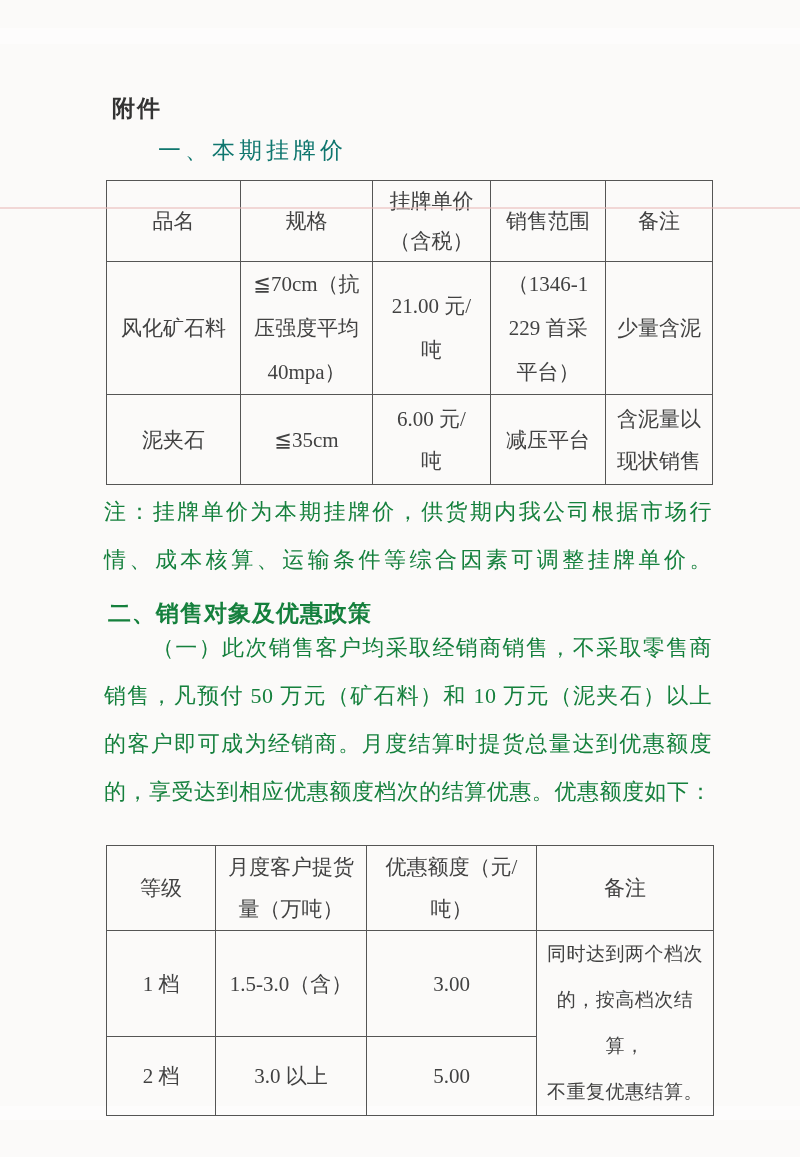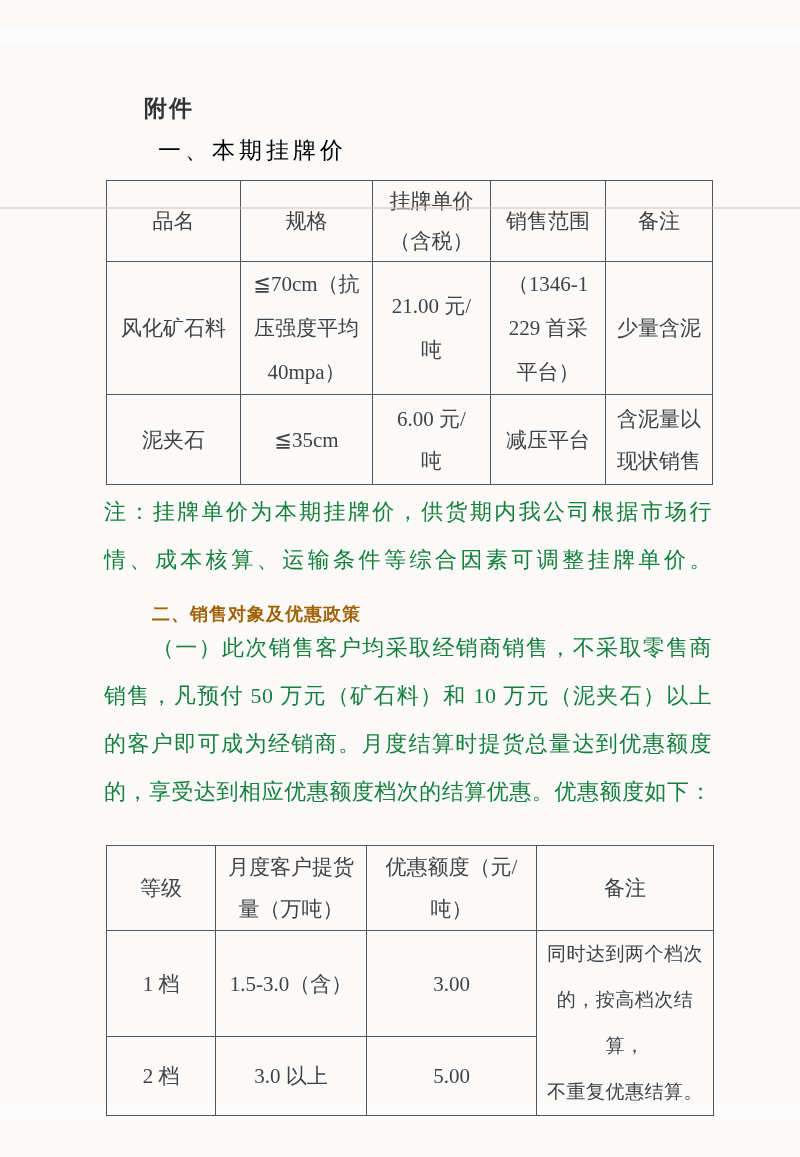--- a/index.html
+++ b/index.html
@@ -25,29 +25,28 @@
   }
   .artifact-line{
     position:absolute;left:0;top:207px;width:800px;height:2px;
     background:var(--artifact_pink,#e9baba);
     opacity:.55;z-index:3;pointer-events:none;
   }
   .attach{
     position:absolute;left:112px;top:85px;
     font-size:23px;font-weight:700;line-height:48px;color:#333;
     letter-spacing:2px;
-    margin-left:32px;
   }
   .h1{
     position:absolute;left:158px;top:127px;
-    font-size:23px;line-height:48px;letter-spacing:4px;color:#000000;
+    font-size:23px;line-height:48px;letter-spacing:4px;color:#0f766e;
   }
   .h2{
     position:absolute;left:108px;top:590px;
-    font-size:18px;font-weight:700;line-height:48px;letter-spacing:1px;color:#a16207;margin-left:44px;
+    font-size:23px;font-weight:700;line-height:48px;letter-spacing:1px;color:#15803d;
   }
   .sub{
     position:absolute;left:148px;top:806px;
     font-size:22px;line-height:48px;letter-spacing:2px;
   }
   .textblock{position:absolute;left:104px;width:608px;}
   .note{top:488px;}
   .para{top:624px;}
   .line{
     font-size:22px;line-height:48px;height:48px;

